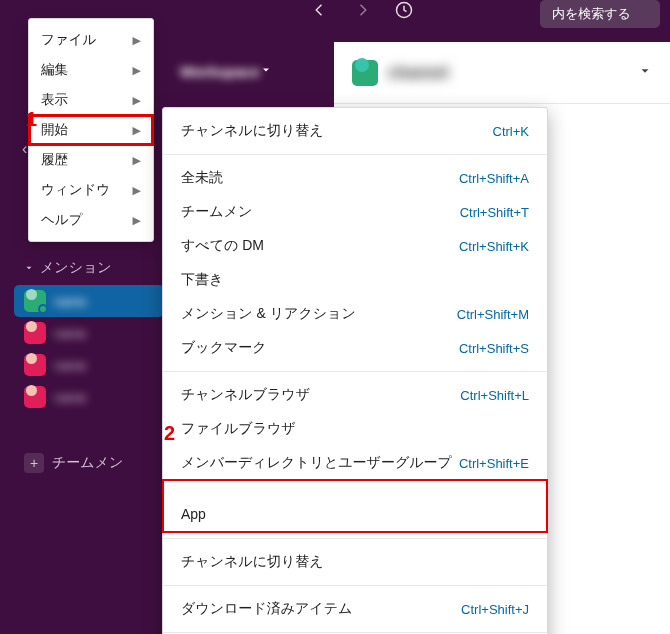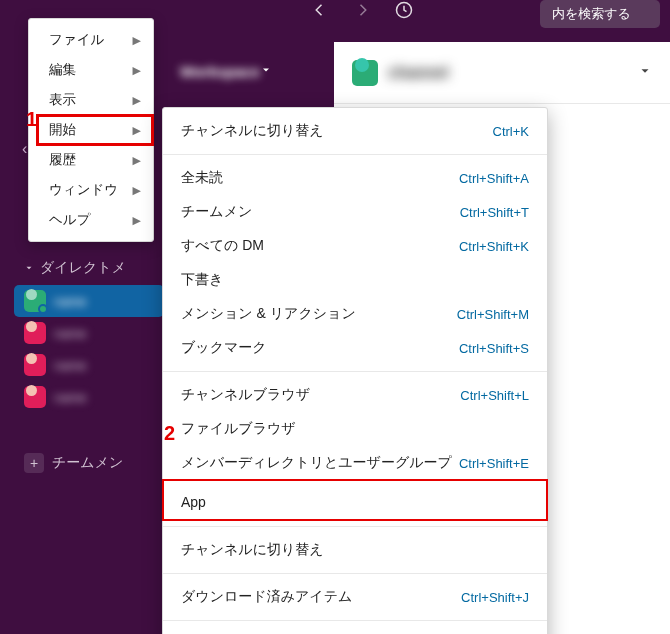--- a/index.html
+++ b/index.html
@@ -45,35 +45,35 @@
     .mini-avatar.pink { background: #e01e5a; }
     .mini-avatar.pink::before { content:""; position:absolute; width:11px; height:11px; border-radius:50%; background:#f4c2b3; top:-1px; left:2px; }
     .status-dot { position:absolute; right:-2px; bottom:-2px; width:10px; height:10px; border-radius:50%; background:#2bac76; border: 2px solid #3f0e40; }
     .sb-item.active .status-dot { border-color: #1164a3; }
     .sb-label { filter: blur(4px); color: inherit; font-size: 13px; }
     .sb-add { display:flex; align-items:center; gap:8px; padding:6px 10px; color:#d1c3d2; }
     .sb-add .plus { width:20px; height:20px; border-radius:4px; background: rgba(255,255,255,.12); display:flex; align-items:center; justify-content:center; font-size:14px; }
 
     
     .app-menu { position: absolute; top: 18px; left: 28px; width: 126px; background: #fff; border: 1px solid #d9d9d9; border-radius: 3px; box-shadow: 0 4px 14px rgba(0,0,0,.25); padding: 6px 0; z-index: 20; }
-    .am-item { display: flex; align-items: center; justify-content: space-between; padding: 6px 12px; font-size: 13.5px; color: #222; margin-left: 8px; }
+    .am-item { display: flex; align-items: center; justify-content: space-between; padding: 6px 12px; font-size: 13.5px; color: #222; }
     .am-item .arrow { color: #777; font-size: 11px; }
     .am-item.highlight { outline: 3px solid #e60000; outline-offset: -2px; }
 
     
     .marker { position: absolute; font-weight: 900; font-size: 20px; color: #e60000; z-index: 40; }
     .m1 { top: 108px; left: 26px; }
     .m2 { top: 422px; left: 164px; }
 
     
     .submenu { position: absolute; top: 107px; left: 162px; width: 386px; background: #fff; border: 1px solid #d9d9d9; border-radius: 3px; box-shadow: 0 6px 20px rgba(0,0,0,.3); z-index: 30; padding: 6px 0; }
     .sm-item { display: flex; align-items: center; justify-content: space-between; padding: 8px 18px; font-size: 14px; color: #222; }
     .sm-short { color: #0369a1; font-size: 13px; }
     .sm-sep { height: 1px; background: #e8e8e8; margin: 6px 0; }
-    .sm-item.boxed { outline: 2px solid #e60000; outline-offset: -1px; padding-top: 14px; padding-bottom: 10px; }
+    .sm-item.boxed { outline: 2px solid #e60000; outline-offset: -1px; padding-top: 26px; padding-bottom: 10px; }
   </style>
 </head>
 <body>
 
 <div class="topbar">
   <div class="nav-icons">
     <span class="nav-arrow">
       <svg viewBox="0 0 24 24">
           <path d="M14 5l-7 7 7 7"></path>
         </svg>
@@ -122,21 +122,21 @@
   </span>
 </div>
 <div class="right-pane"></div>
 <div class="gutter-arrow">‹</div>
 
 <div class="sb-section">
   <div class="sb-title">
     <svg viewBox="0 0 24 24">
         <path d="M6 9l6 6 6-6z"></path>
       </svg>
-    <span>ダイレクトメ</span>
+    <span>メンション</span>
   </div>
   <div class="sb-list" id="sb-list">
       <div class="sb-item active">
         <div class="mini-avatar green">
           <span class="status-dot"></span>
         </div>
         <span class="sb-label">name</span>
       </div>
       <div class="sb-item">
         <div class="mini-avatar pink"></div>

